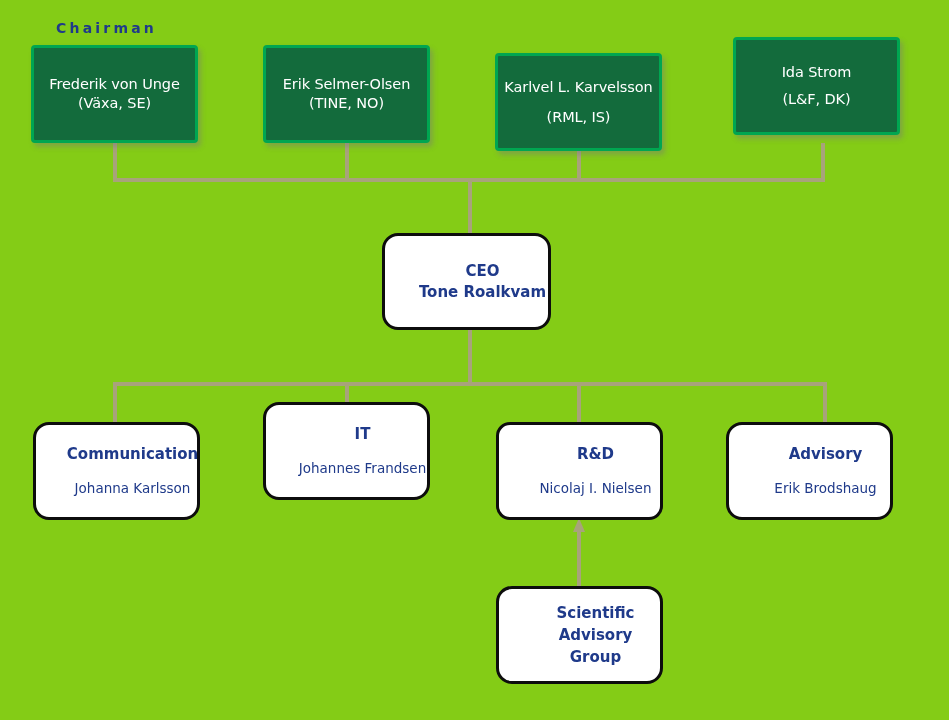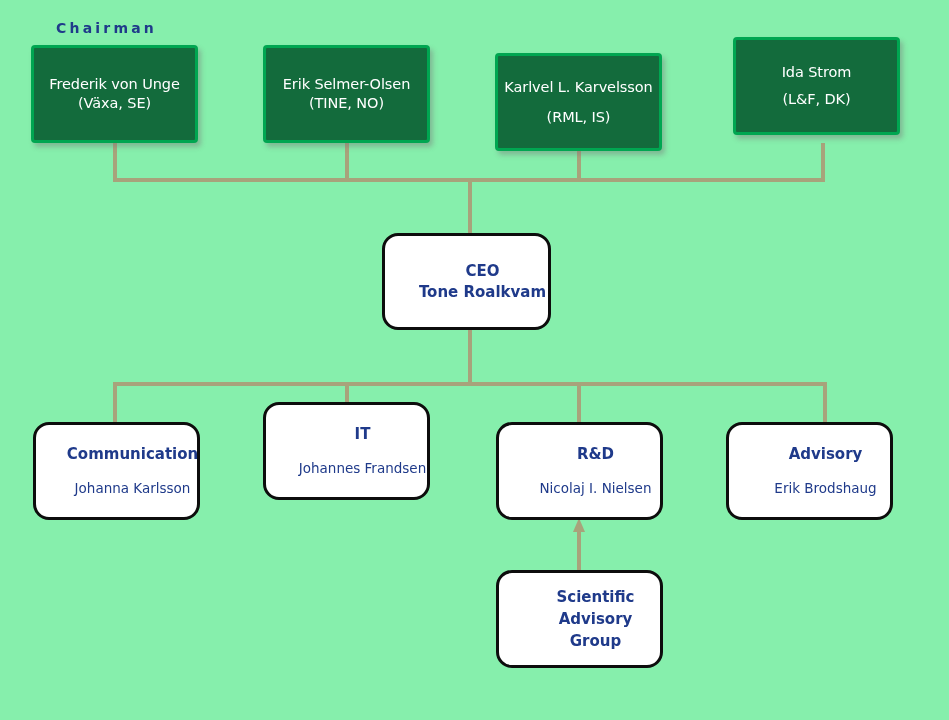--- a/index.html
+++ b/index.html
@@ -9,21 +9,21 @@
     background: #ffffff;
   }
   body {
     font-family: "DejaVu Sans", "Liberation Sans", sans-serif;
     -webkit-font-smoothing: antialiased;
   }
   #chart {
     position: relative;
     width: 949px;
     height: 720px;
-    background: #86efac;
+    background: #84cc16;
     overflow: hidden;
   }
 
   
   #connectors {
     position: absolute;
     left: 0; top: 0;
     width: 949px;
     height: 720px;
     z-index: 1;
@@ -174,27 +174,27 @@
   <div class="node white dept" id="node-dept-1" style="left:33px; top:422px; width:167px; height:98px;">
     <div class="title">Communication</div>
     <div class="sub">Johanna Karlsson</div>
   </div>
 
   <div class="node white dept" id="node-dept-2" style="left:263px; top:402px; width:167px; height:98px;">
     <div class="title">IT</div>
     <div class="sub">Johannes Frandsen</div>
   </div>
 
-  <div class="node white dept" id="node-dept-3" style="left:496px; top:422px; width:167px; height:98px;">
+  <div class="node white dept" id="node-dept-3" style="left:496px; top:422px; width:167px; height:98px;border-radius:14px;">
     <div class="title">R&amp;D</div>
     <div class="sub">Nicolaj I. Nielsen</div>
   </div>
 
   <div class="node white dept" id="node-dept-4" style="left:726px; top:422px; width:167px; height:98px;">
     <div class="title">Advisory</div>
     <div class="sub">Erik Brodshaug</div>
   </div>
 
-  <div class="node white" id="node-sag" style="left:496px; top:570px; width:167px; height:98px;">
+  <div class="node white" id="node-sag" style="left:496px; top:586px; width:167px; height:98px;">
     <div class="title">Scientific Advisory Group</div>
   </div>
 
 </div>
 
 </body></html>

